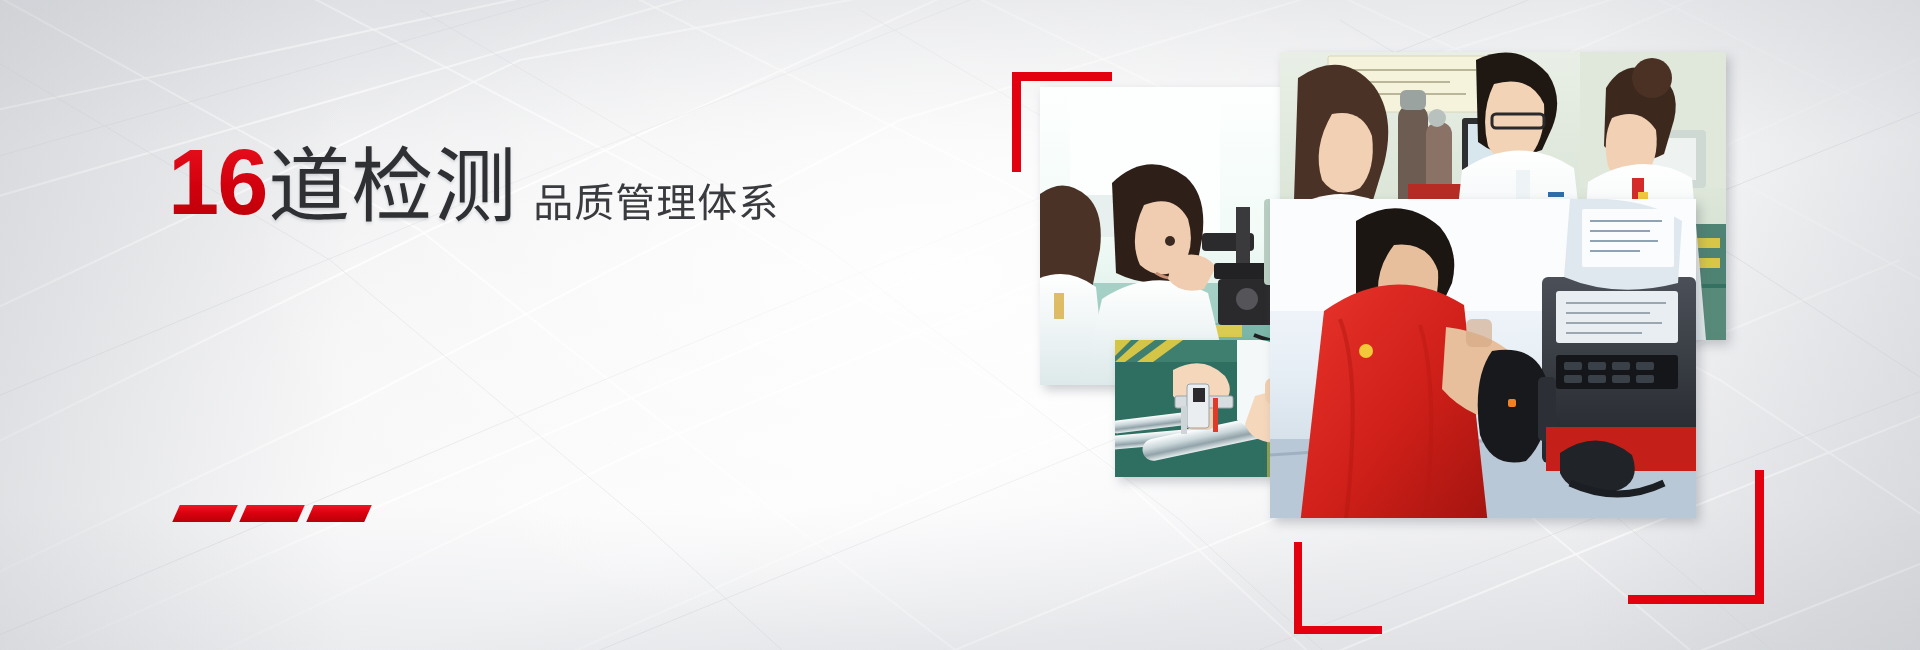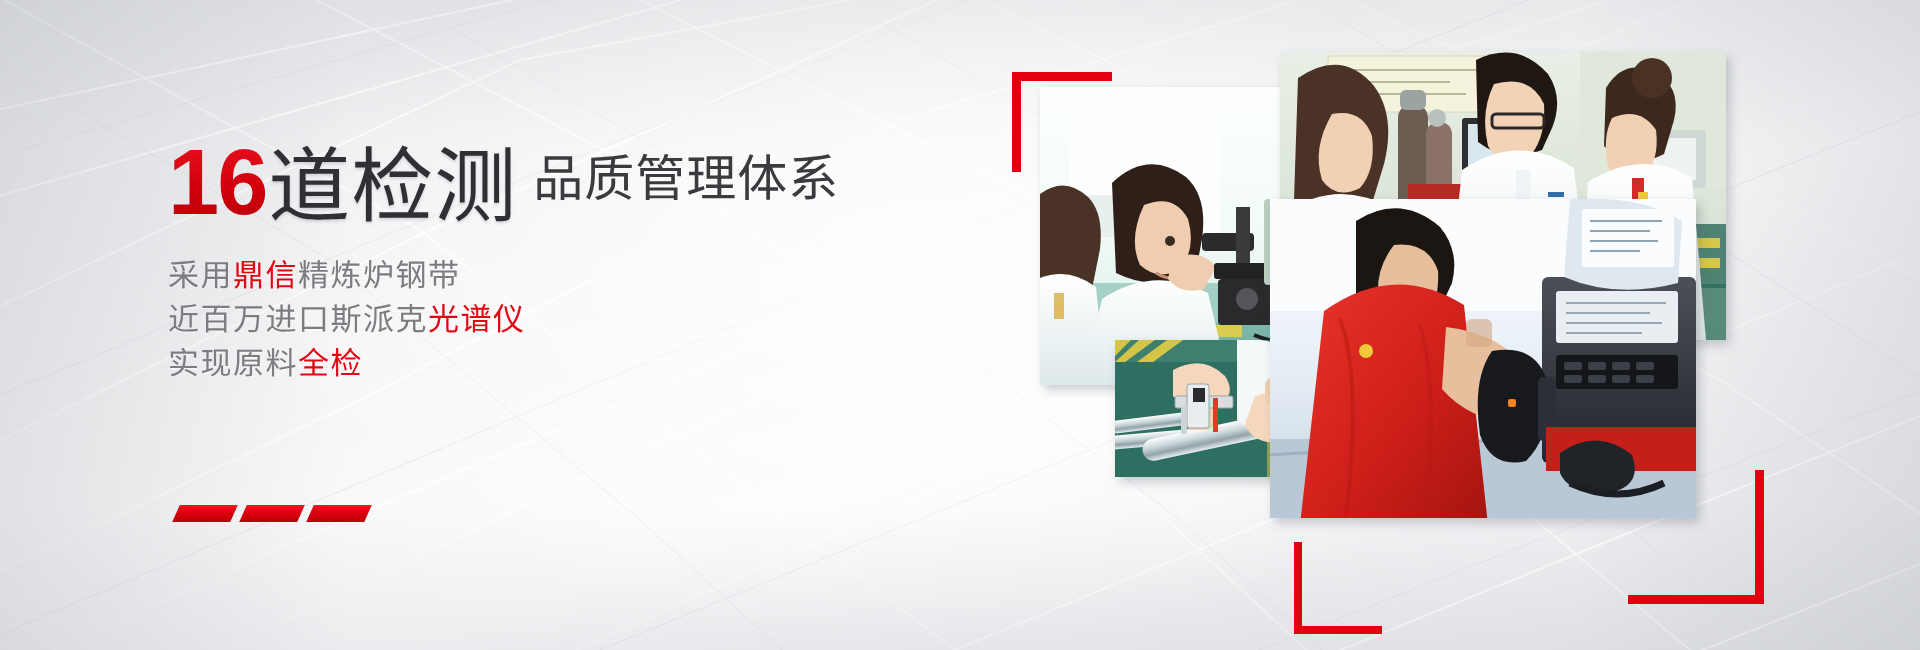--- a/index.html
+++ b/index.html
@@ -38,22 +38,22 @@
     -webkit-text-fill-color:transparent;
     text-shadow:none;
     font-family:"Liberation Sans","DejaVu Sans",sans-serif;
   }
   .h-main{
     font-size:82px;font-weight:normal;letter-spacing:1px;
     color:#2f3033;margin-left:2px;
     text-shadow:0 2px 3px rgba(120,125,135,.28);
   }
   .h-sub{
-    font-size:50px;font-weight:normal;color:#3a3b3e;
-    margin-left:16px;margin-bottom:24px;letter-spacing:1px;
+    font-size:40px;font-weight:normal;color:#3a3b3e;
+    margin-left:16px;margin-bottom:5px;letter-spacing:1px;
   }
   .lines{margin-top:26px;}
   .line{
     font-size:31px;color:#7b7d81;letter-spacing:1.5px;
     line-height:1.42;white-space:nowrap;
     text-shadow:0 1px 1px rgba(255,255,255,.7);
   }
   .hl{color:#e30613;}
 
   
@@ -151,35 +151,20 @@
   <div class="vig"></div>
 
   <div class="copy">
 
     <div class="headline">
       <span class="h-num">16</span>
       <span class="h-main">道检测</span>
       <span class="h-sub">品质管理体系</span>
     </div>
 
-    <div class="lines">
-
-      <div class="line">
-        <span>采用</span><span class="hl">鼎信</span><span>精炼炉钢带</span>
-      </div>
-
-      <div class="line">
-        <span>近百万进口斯派克</span><span class="hl">光谱仪</span>
-      </div>
-
-      <div class="line">
-        <span>实现原料</span><span class="hl">全检</span>
-      </div>
-
-    </div>
   </div>
 
   <div class="slashes">
     <span class="slash"></span>
     <span class="slash"></span>
     <span class="slash"></span>
   </div>
 
   <div class="cluster">
 

